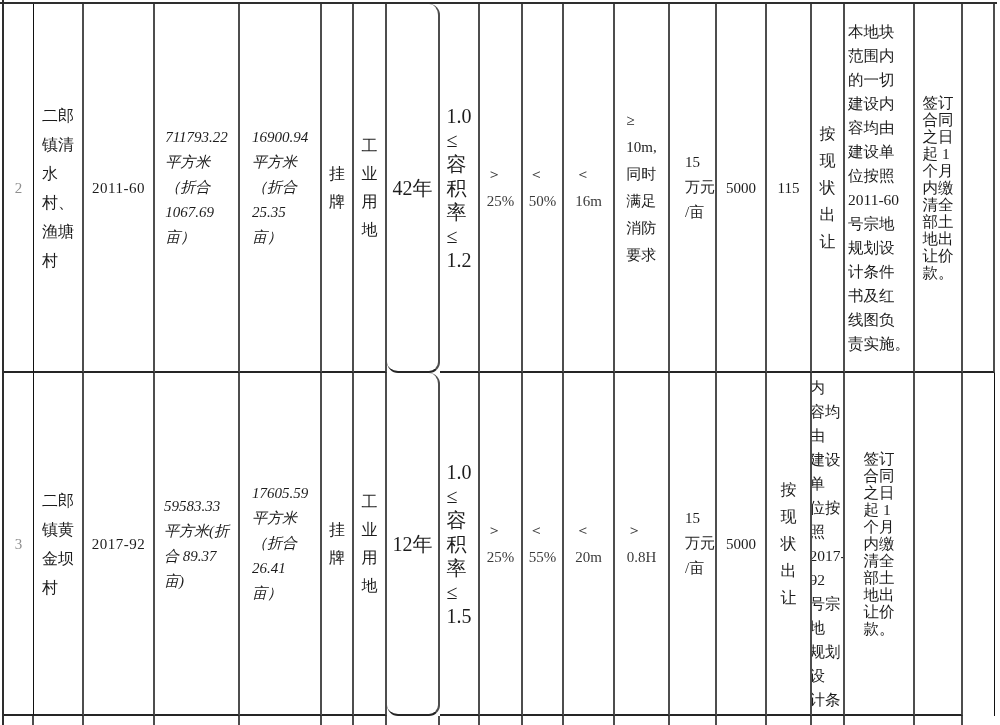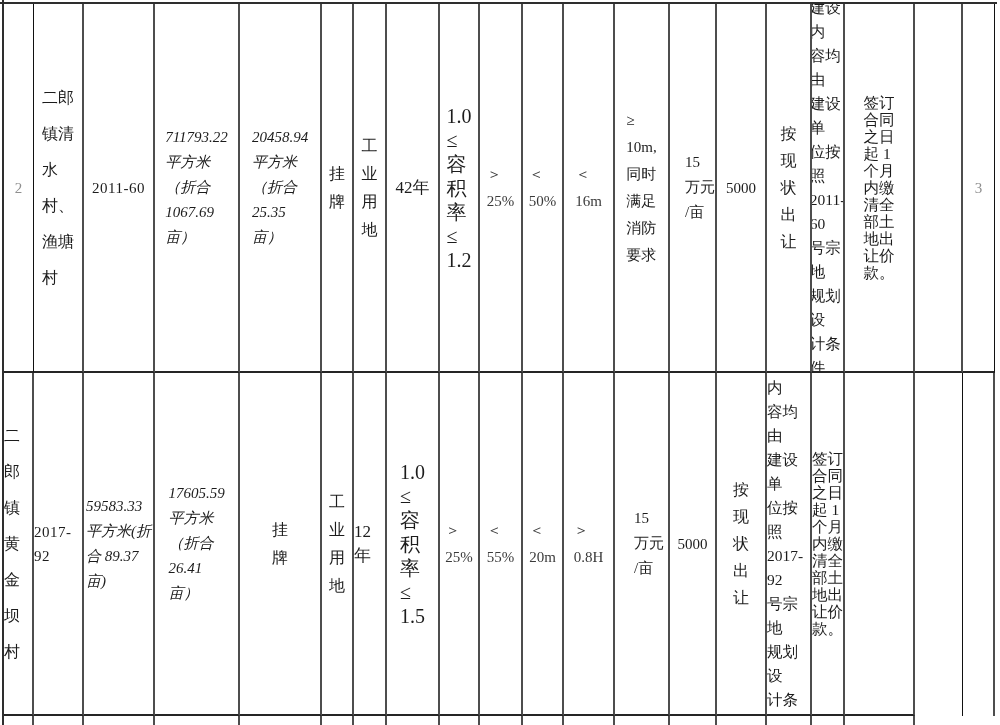--- a/index.html
+++ b/index.html
@@ -30,25 +30,25 @@
     display:flex; align-items:center; justify-content:center;
     white-space:pre-line;
     font-size:15px;
     line-height:24px;
     overflow:hidden;
   }
   .sliver { border-bottom:none; }
   .thin  { border-right-width:1px; border-right-color:#111; }
 
   .col-num    { color:#8f8f8f; font-size:15px; }
-  .col-loc    { font-size:16px; line-height:36px; }
+  .col-loc    { font-size:16px; line-height:29px; }
   .col-plot   { font-size:15px; letter-spacing:0.5px; }
   .col-area   { font-size:15px; line-height:25px;font-style:italic; }
   .col-vert   { font-size:16px; line-height:28px; }
-  .col-term   { font-size:17px; }
+  .col-term   { font-size:20px;border-radius:11px; }
   .col-ratio  { font-size:20px; }
   .col-sym    { font-size:15px; line-height:27px; color:#3a3a3a; }
   .col-setback{ font-size:15px; line-height:27px; }
   .col-price  { font-size:15px; line-height:25px;padding-left:15px; }
   .col-note1  { font-size:15.5px; }
   .col-note2  { font-size:15.5px; line-height:17px; }
   .col-status { font-size:16px; line-height:27px; }
 </style>
 </head>
 <body>
@@ -65,21 +65,21 @@
 水
 村、
 渔塘
 村</div>
     <div class="cell col-plot r2">2011-60</div>
     <div class="cell col-area r2">711793.22
 平方米
 （折合
 1067.69
 亩）</div>
-    <div class="cell col-area r2">20458.94
+    <div class="cell col-area r2">16900.94
 平方米
 （折合
 25.35
 亩）</div>
     <div class="cell col-vert r2">挂
 牌</div>
     <div class="cell col-vert r2">工
 业
 用
 地</div>
@@ -100,20 +100,21 @@
     <div class="cell col-setback r2">≥
 10m,
 同时
 满足
 消防
 要求</div>
     <div class="cell col-price r2">15
 万元
 /亩</div>
     <div class="cell r2">5000</div>
+    <div class="cell r2">115</div>
     <div class="cell col-status r2">按
 现
 状
 出
 让</div>
     <div class="cell col-note1 r2">本地块
 范围内
 的一切
 建设内
 容均由

